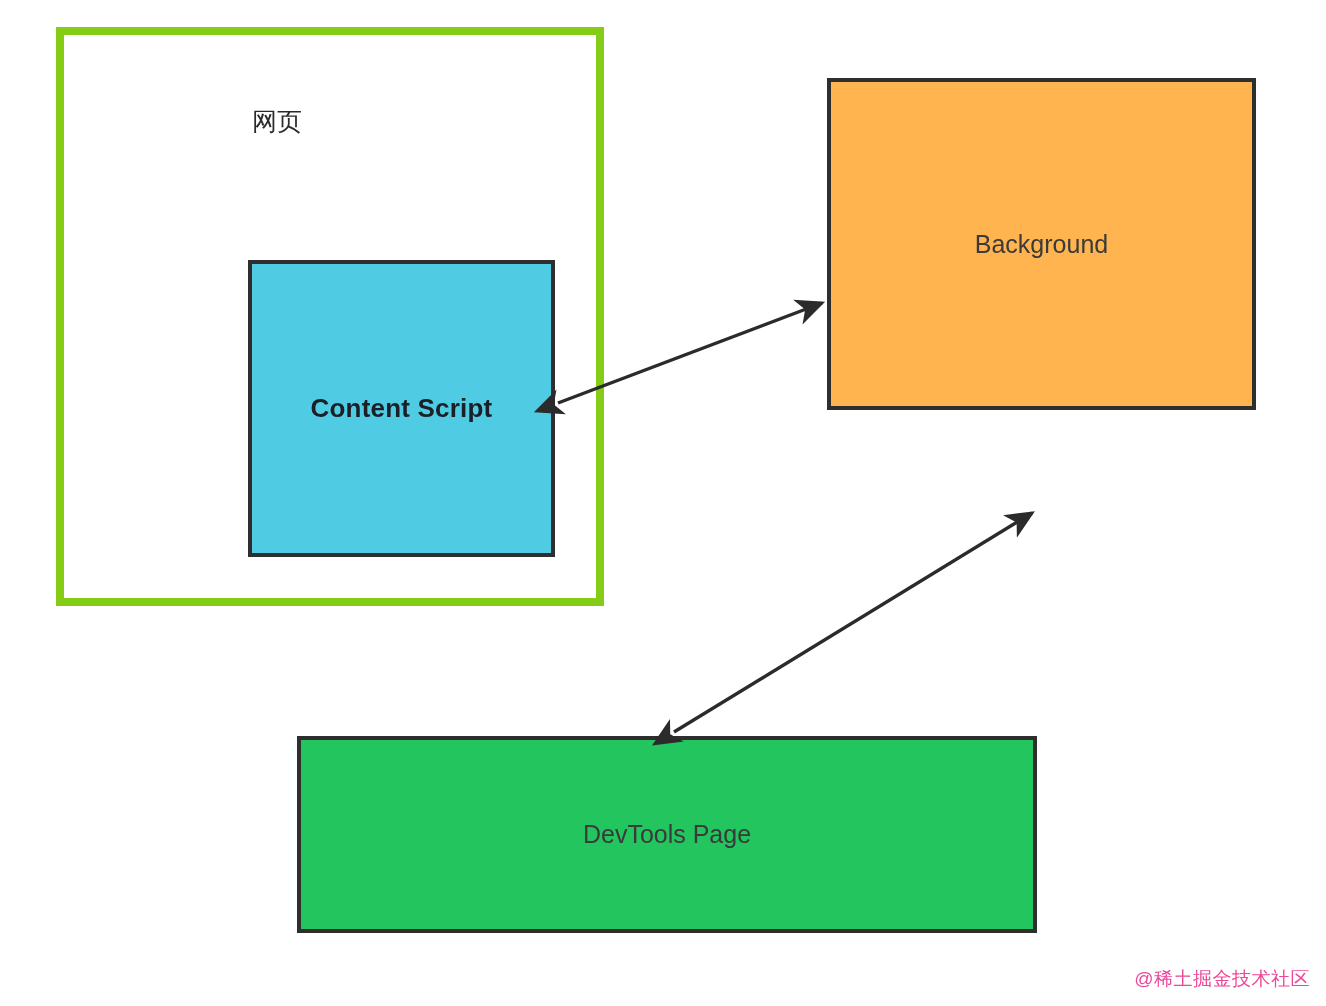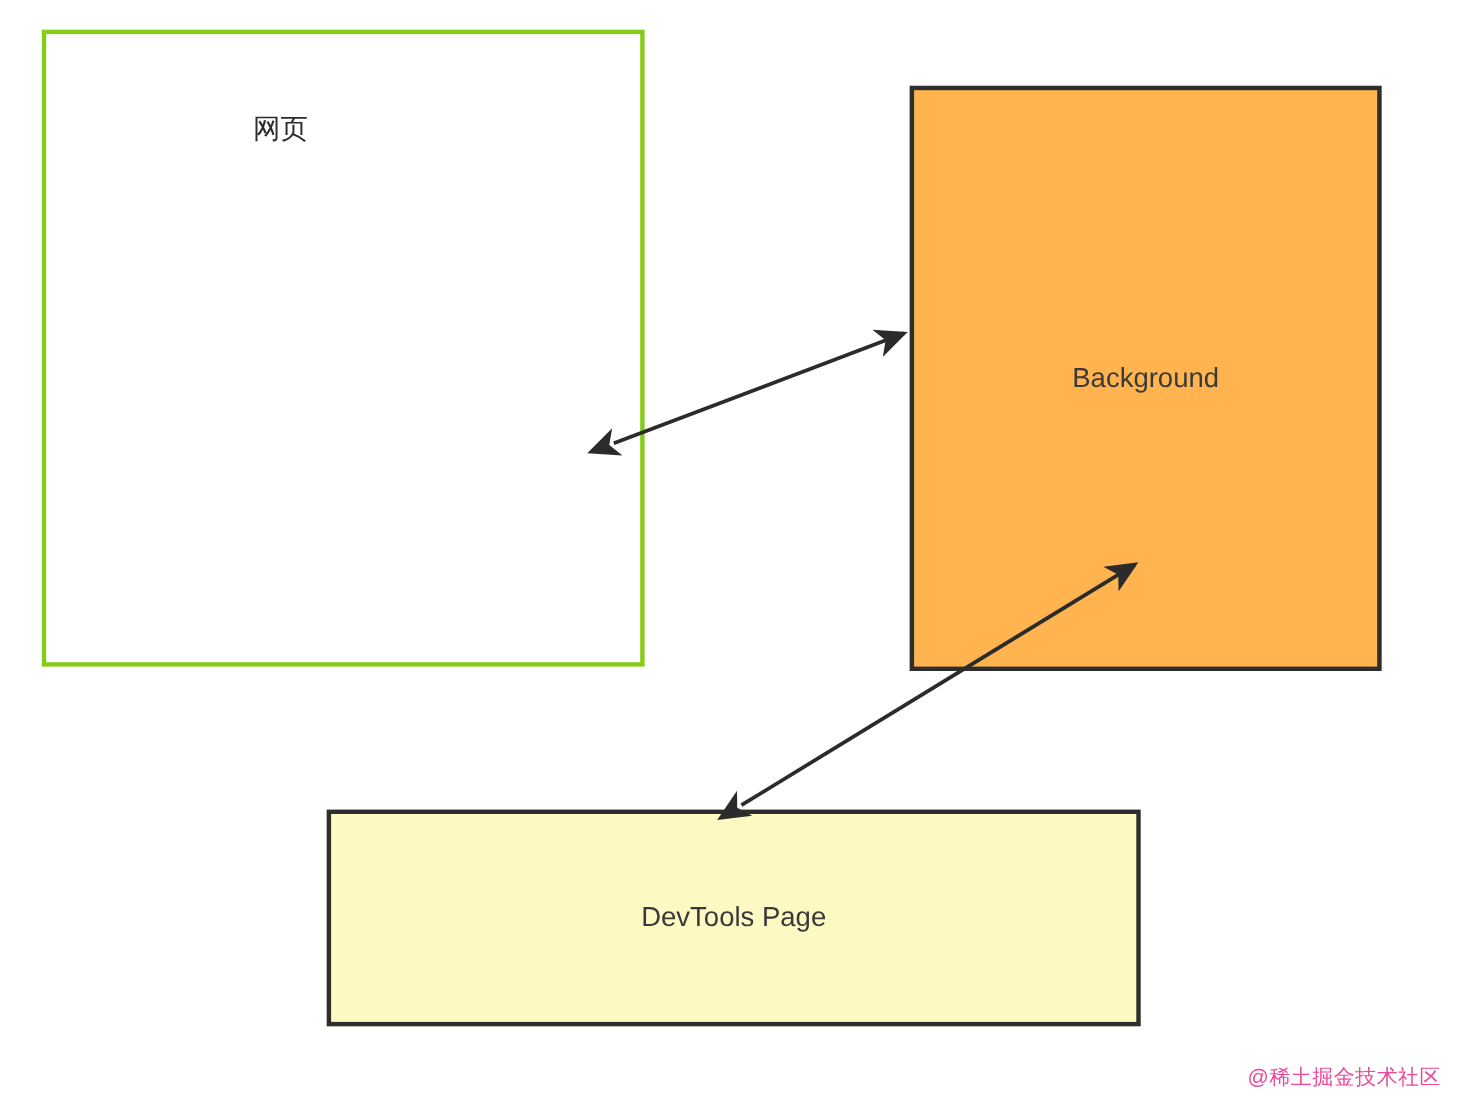--- a/index.html
+++ b/index.html
@@ -18,26 +18,26 @@
     overflow: hidden;
   }
   .box {
     position: absolute;
     box-sizing: border-box;
     display: flex;
     align-items: center;
     justify-content: center;
   }
   .webpage-box {
-    left: 38px;
+    left: 56px;
     top: 27px;
     width: 548px;
     height: 579px;
     background: #ffffff;
-    border: 4px solid #84cc16;
+    border: 8px solid #84cc16;
     display: block;
   }
   .webpage-label {
     position: absolute;
     left: 188px;
     top: 74px;
     font-size: 25px;
     color: #2b2b2b;
     line-height: 1;
     white-space: nowrap;
@@ -54,35 +54,35 @@
     font-size: 26px;
     font-weight: bold;
     color: #1c2026;
     letter-spacing: 0.2px;
     white-space: nowrap;
   }
   .background-box {
     left: 827px;
     top: 78px;
     width: 429px;
-    height: 532px;
+    height: 332px;
     background: #FFB44F;
     border: 4px solid #2e2e2e;
   }
   .background-label {
     font-size: 25px;
     color: #3a3a3a;
     white-space: nowrap;
   }
   .devtools-box {
     left: 297px;
     top: 736px;
     width: 740px;
     height: 197px;
-    background: #fef9c3;
+    background: #22c55e;
     border: 4px solid #2e2e2e;
   }
   .devtools-label {
     font-size: 25px;
     color: #3a3a3a;
     white-space: nowrap;
   }
   .arrows {
     position: absolute;
     left: 0;
@@ -103,20 +103,23 @@
 </style>
 </head>
 <body>
 
 <div id="canvas">
 
   <div class="box webpage-box">
     <div class="webpage-label">网页</div>
   </div>
 
+  <div class="box content-script-box">
+    <span class="content-script-label">Content Script</span>
+  </div>
 
   <div class="box background-box">
     <span class="background-label">Background</span>
   </div>
 
   <div class="box devtools-box">
     <span class="devtools-label">DevTools Page</span>
   </div>
 
   <svg class="arrows" viewBox="0 0 1326 1006">

